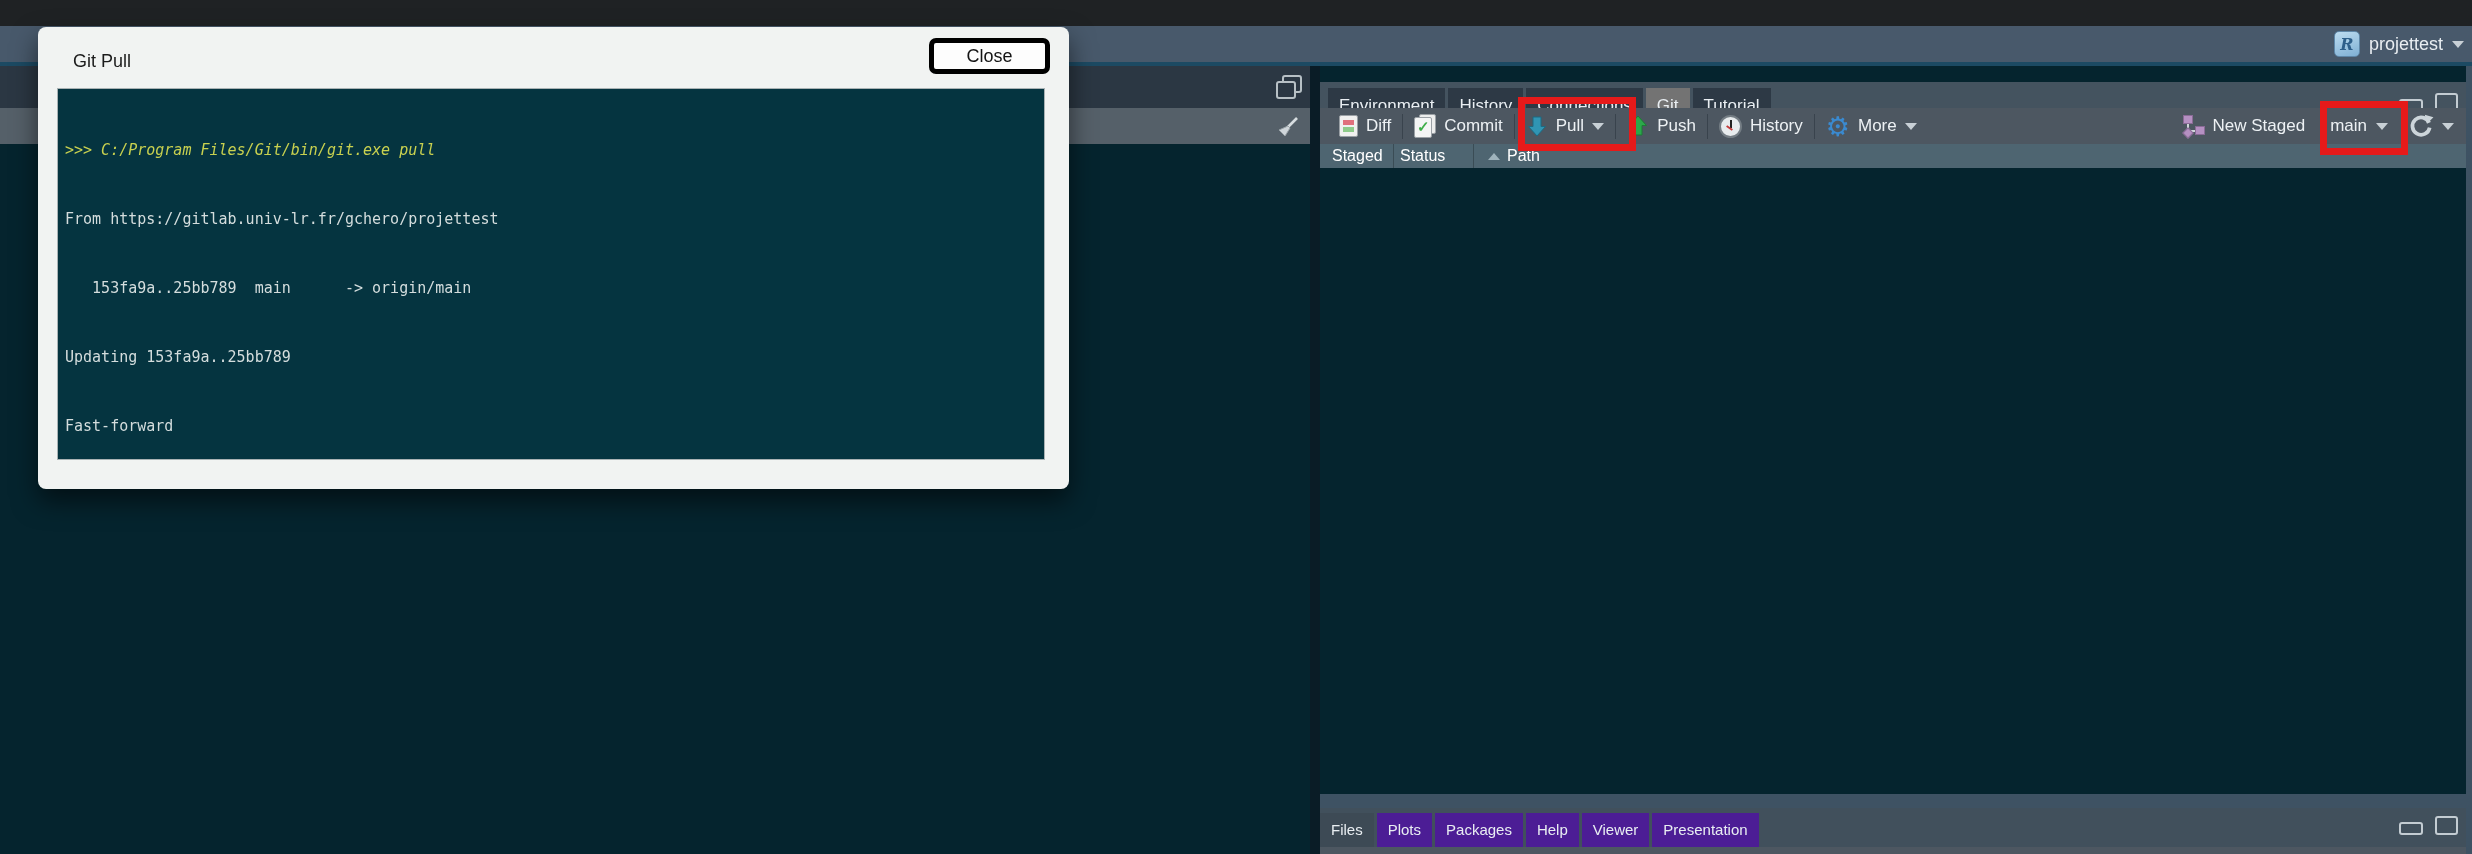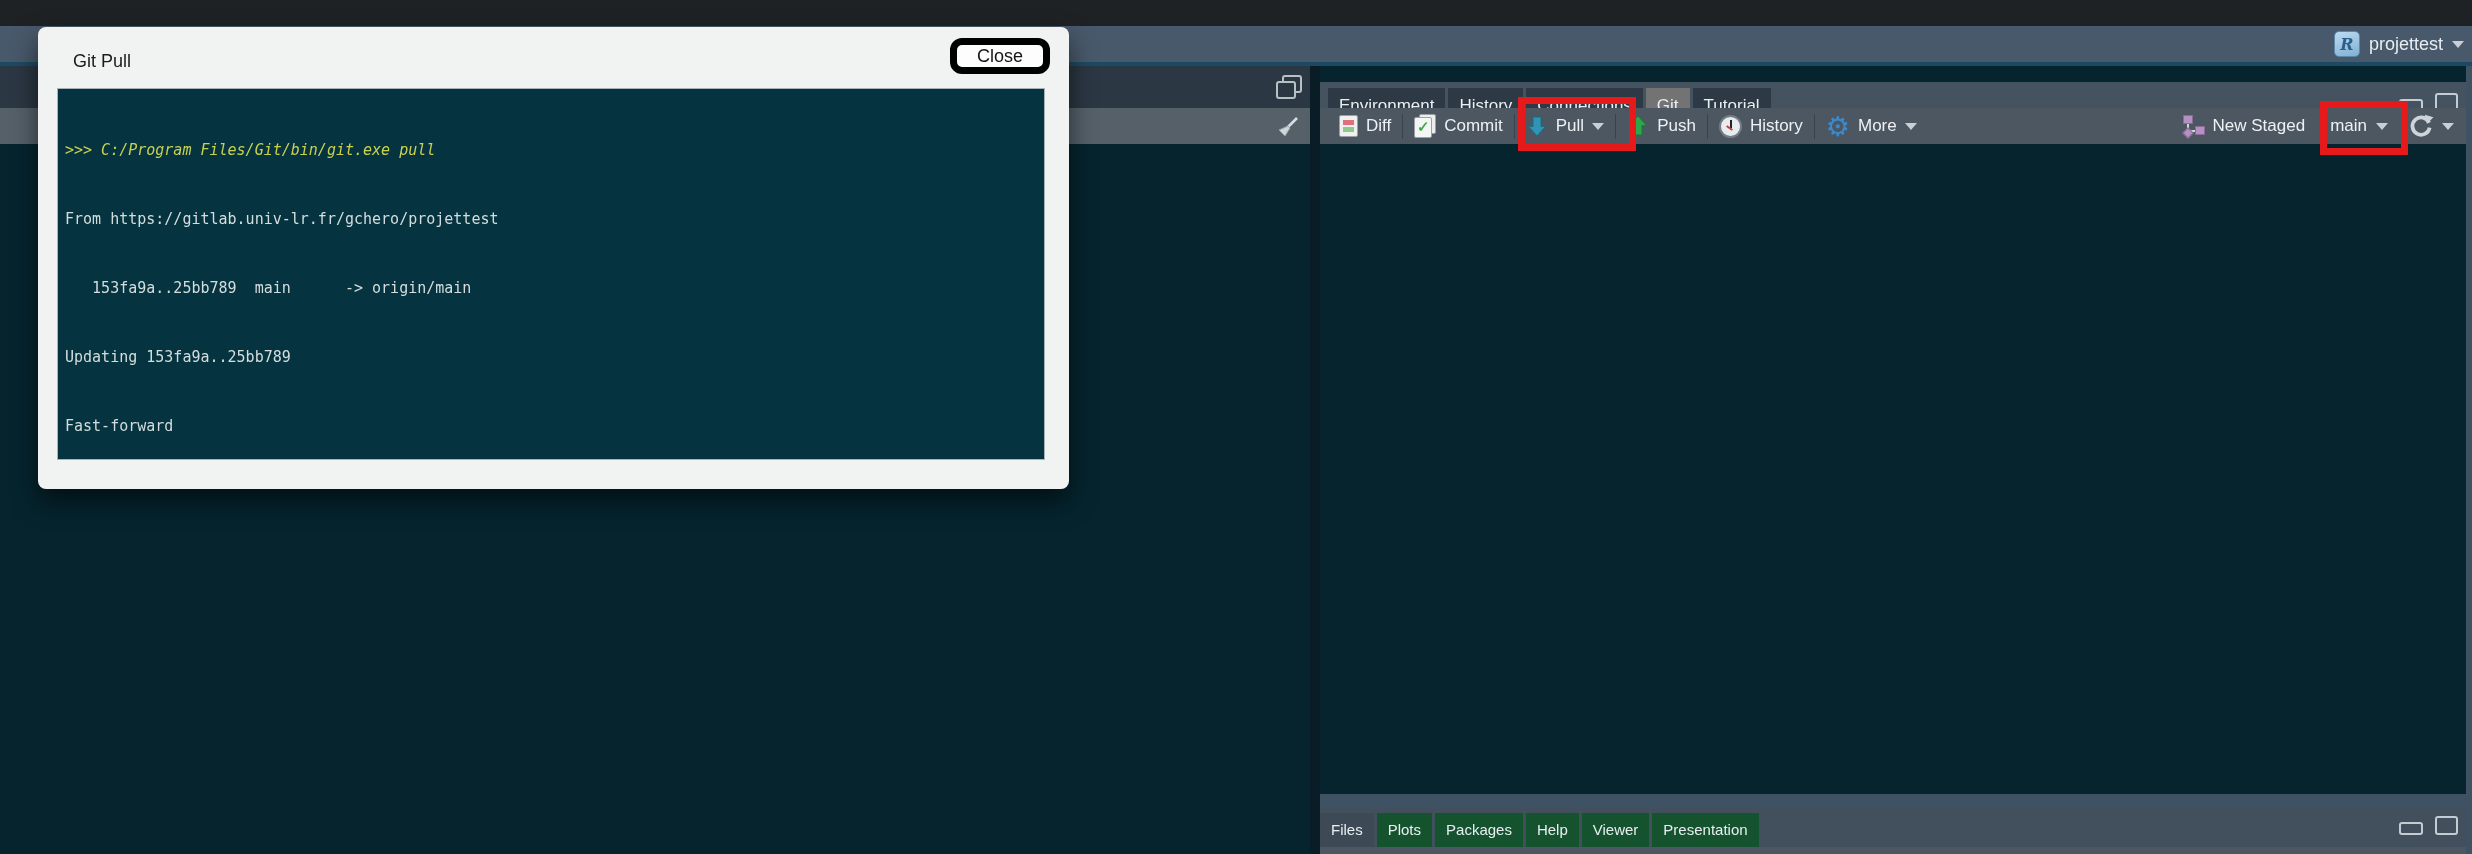--- a/index.html
+++ b/index.html
@@ -85,31 +85,31 @@
   .sort-tri { width:0; height:0; border-left:6px solid transparent; border-right:6px solid transparent;
               border-bottom:7px solid #9fb3bc; margin-left:14px; }
   .col-path { margin-left:7px; }
 
   #git-list { left:0; top:102px; width:1146px; height:626px; background:#05242e; }
 
   
   #hdivider { left:0; top:728px; width:1146px; height:14px; background:#3e5263; }
   #bottom-tabrow { left:0; top:742px; width:1146px; height:39px; background:#41505c;
                    display:flex; align-items:flex-end; padding-left:0; }
-  #bottom-tabrow .tab { height:34px; line-height:34px; font-size:15px; background:#14532d; }
+  #bottom-tabrow .tab { height:34px; line-height:34px; font-size:15px; background:#4c1d95; }
   #bottom-tabrow .tab.selected { background:#3d4a55; box-shadow:0 7px 0 0 #3d4a55; }
   #bottom-toolbar { left:0; top:781px; width:1146px; height:7px; background:#4d5761; }
   #bottom-winbtns { right:8px; top:750px; }
 
   
   #dialog { left:38px; top:27px; width:1031px; height:462px; background:#f1f3f2; border-radius:8px;
             box-shadow:0 12px 26px rgba(0,0,0,.55); z-index:50; }
   #dialog-title { left:35px; top:24px; font-size:18px; color:#1b1b1b; }
-  #close-btn { right:19px; top:11px; width:100px; height:36px; background:#fdfdfd;
-               border:7px solid #000000; border-radius:12px; font-size:18px; color:#141414;
+  #close-btn { right:19px; top:11px; width:121px; height:36px; background:#fdfdfd;
+               border:5px solid #000000; border-radius:7px; font-size:18px; color:#141414;
                display:flex; align-items:center; justify-content:center; cursor:pointer; }
   #dialog-console { left:19px; top:61px; width:988px; height:372px; background:#053440;
                     border:1px solid #a9b2b4; padding:4px 0 0 7px;
                     font-family:"DejaVu Sans Mono",monospace; font-size:15px; line-height:23px;
                     color:#d4dddd; white-space:pre; overflow:hidden; }
   .line.cmd { color:#c9d14f;font-style:italic; }
 
   
   .hl { position:absolute; border:7px solid #e61a1a; z-index:60; pointer-events:none; }
   #hl-pull { left:1518px; top:97px;  width:118px; height:54px; }
@@ -210,20 +210,28 @@
     </div>
     <div class="tbtn" style="padding:0 4px 0 6px;">
       <svg width="26" height="26" viewBox="0 0 24 24">
         <path d="M19.5 9 A 8 8 0 1 0 20 13.5" fill="none" stroke="#cdd5da" stroke-width="3.4"></path>
         <polygon points="15.5,1.5 23.5,4 17.5,10" fill="#cdd5da"></polygon>
       </svg>
       <span class="caret"></span>
     </div>
   </div>
 
+  <div class="abs" id="colheader">
+    <div class="col-staged">Staged</div>
+    <div class="vline"></div>
+    <div class="col-status">Status</div>
+    <div class="vline"></div>
+    <div class="sort-tri"></div>
+    <div class="col-path">Path</div>
+  </div>
 
   <div class="abs" id="git-list"></div>
 
   <div class="abs" id="hdivider"></div>
   <div class="abs" id="bottom-tabrow">
     <div class="tab selected">Files</div>
     <div class="tab">Plots</div>
     <div class="tab">Packages</div>
     <div class="tab">Help</div>
     <div class="tab">Viewer</div>

